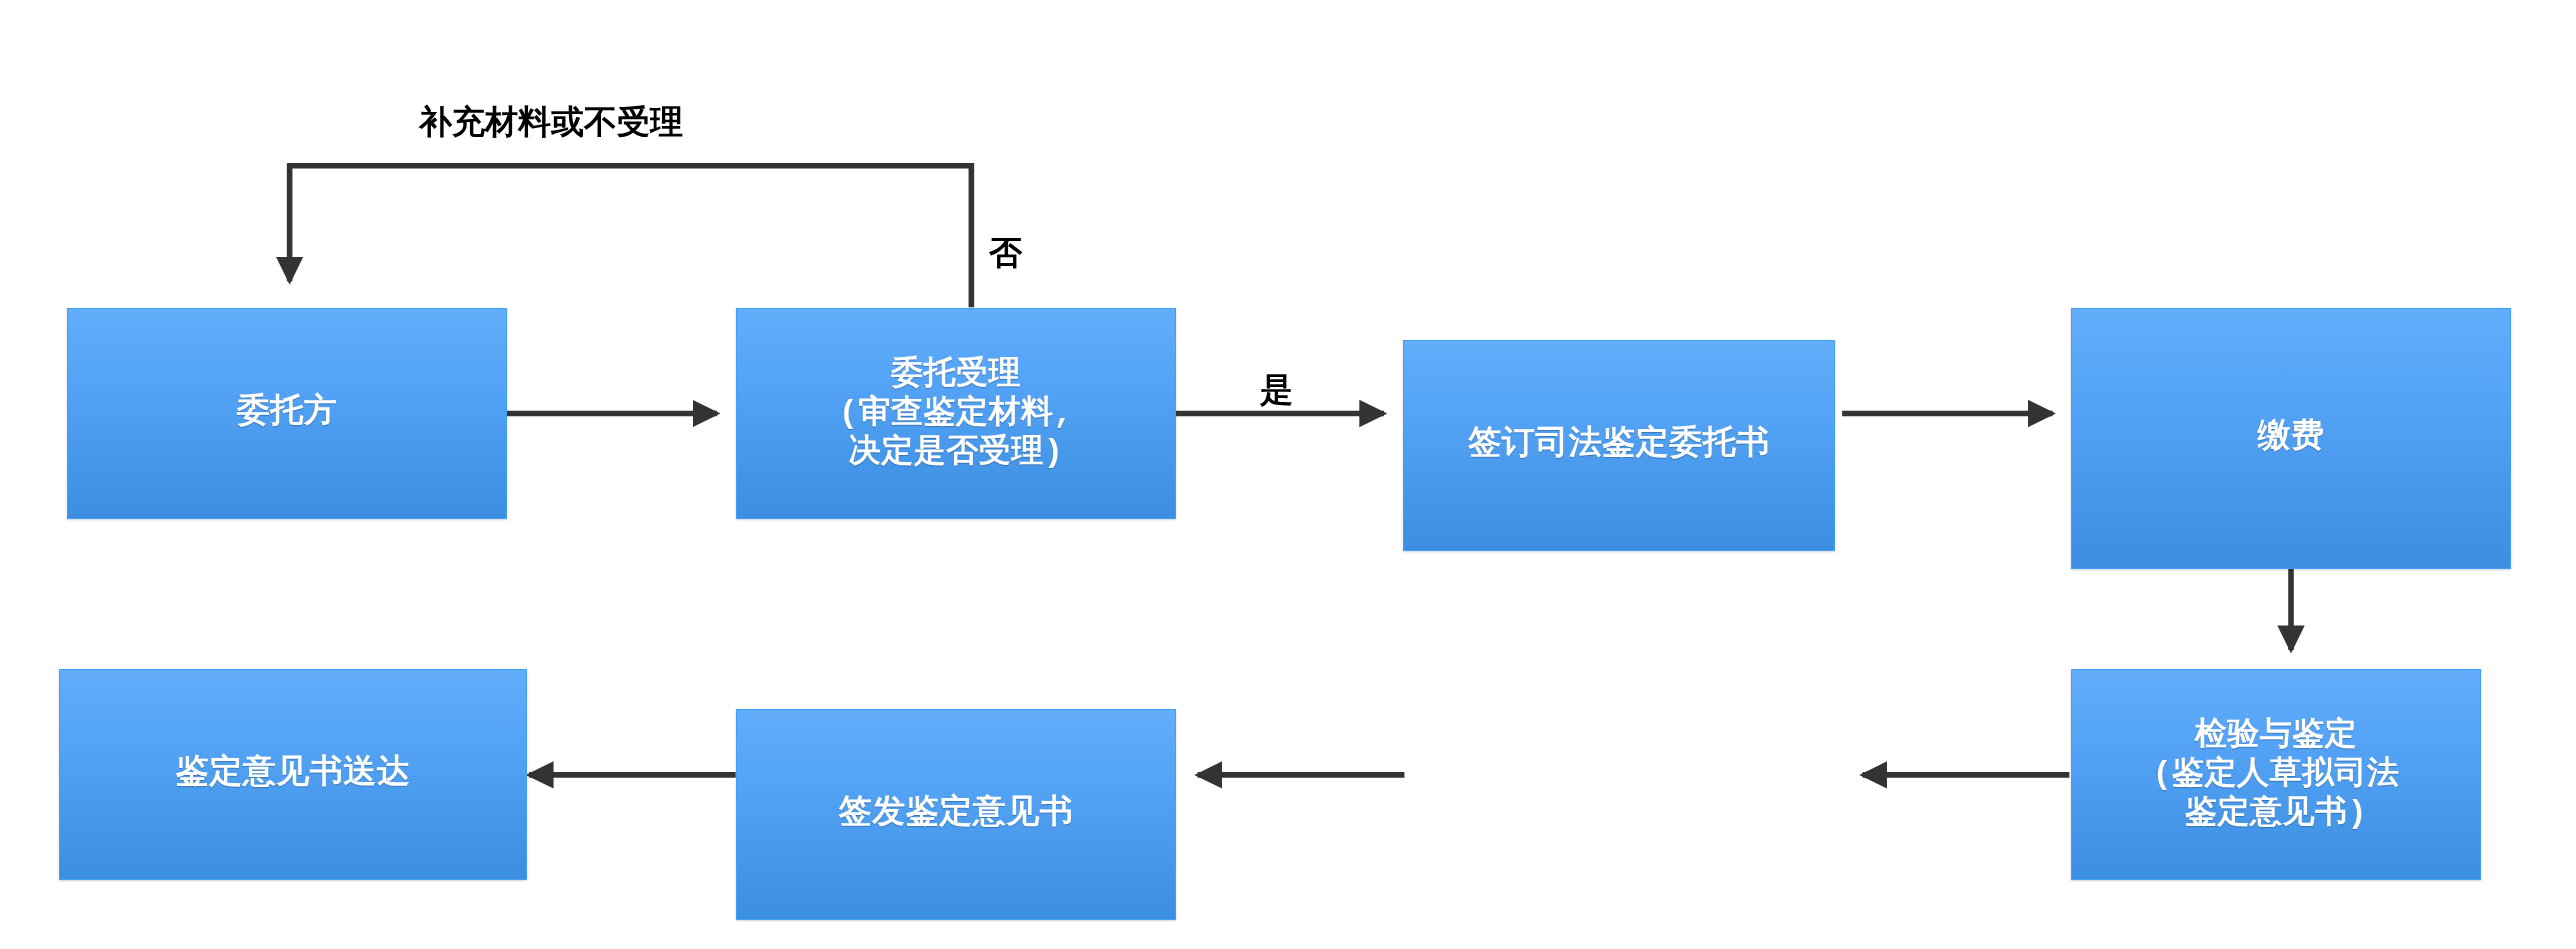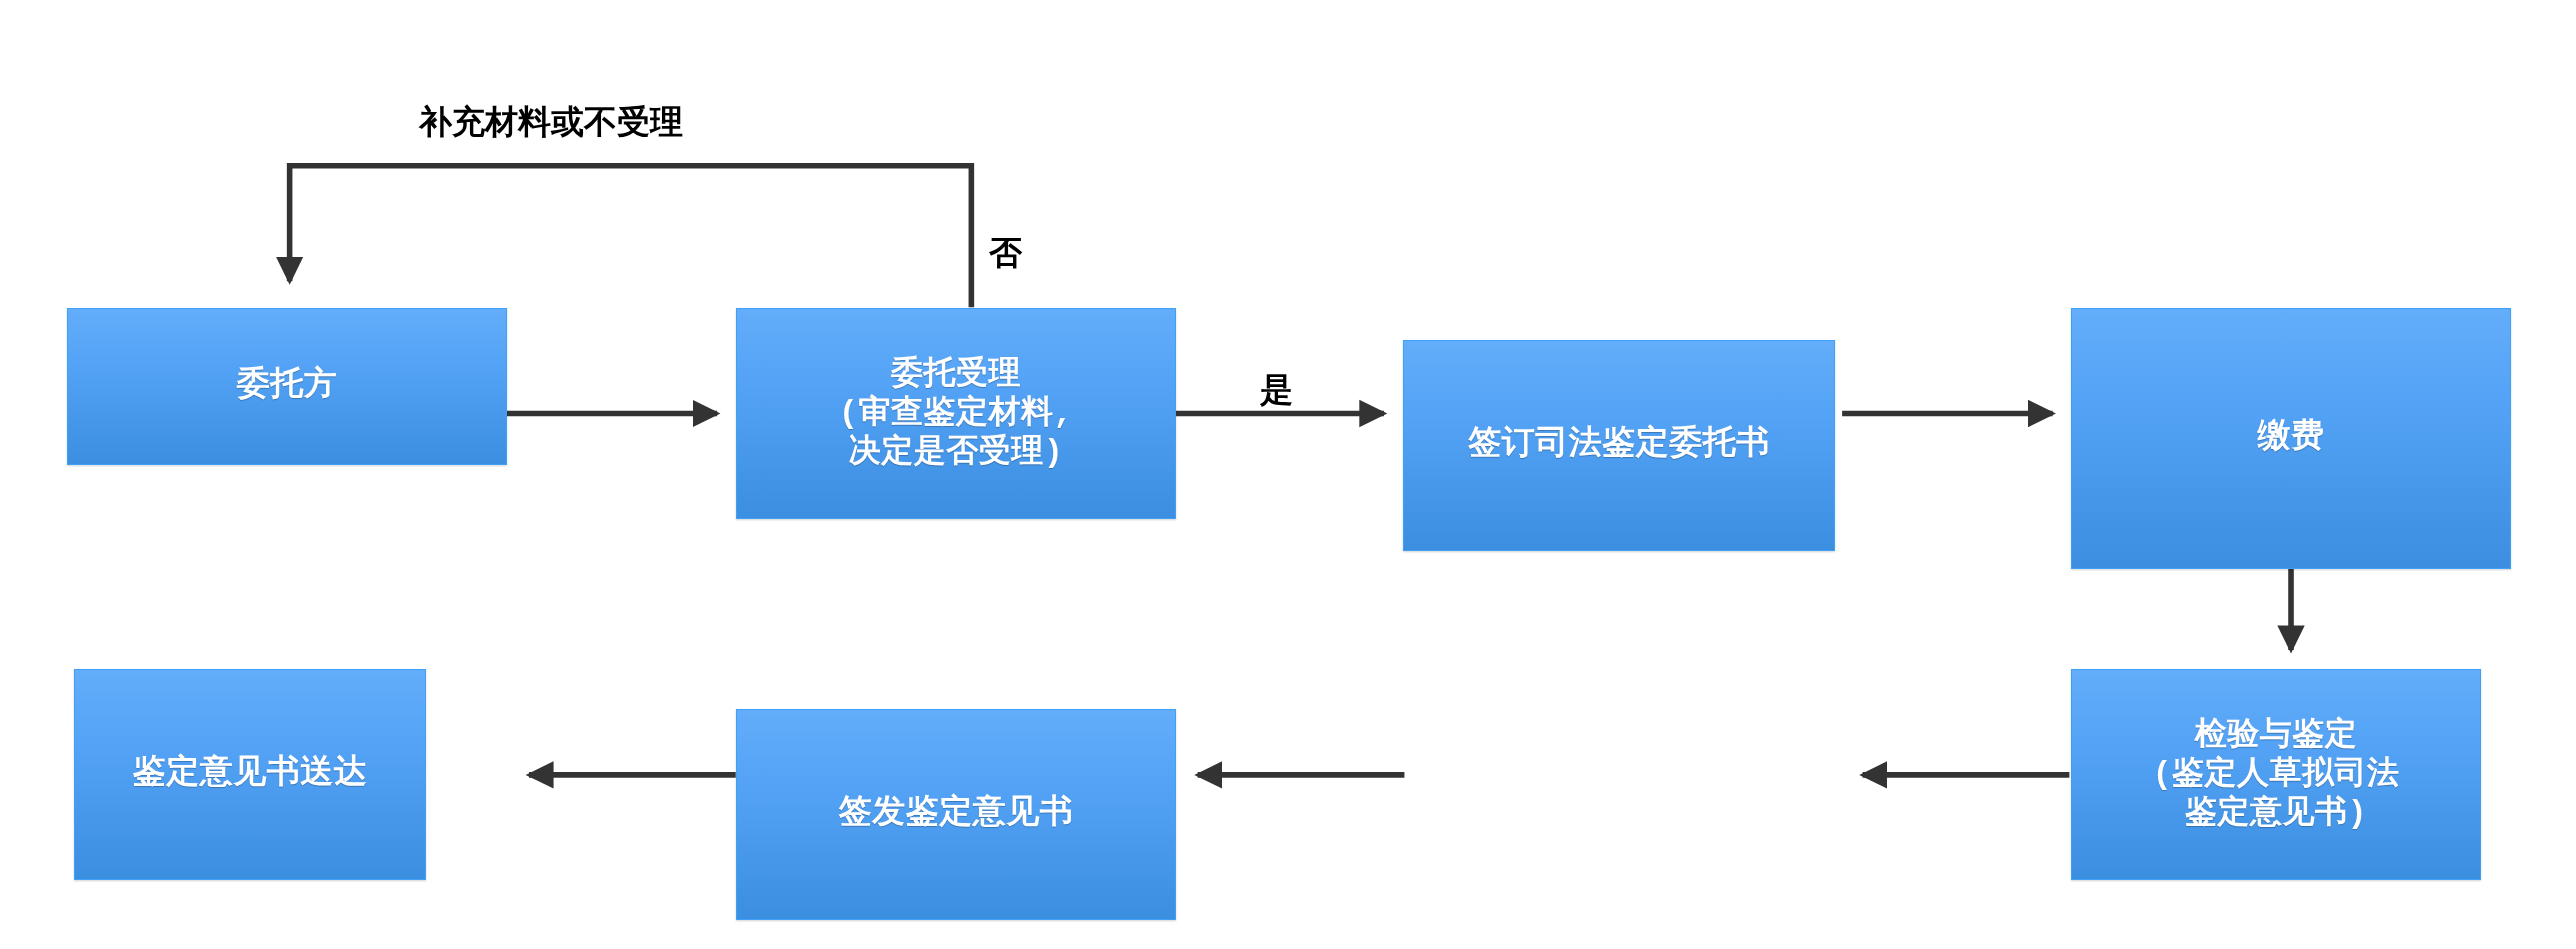--- a/index.html
+++ b/index.html
@@ -81,21 +81,21 @@
 
     <path class="conn" d="M 2222 832 L 2000 832" marker-end="url(#arrowhead)"></path>
 
     <path class="conn" d="M 1508 832 L 1286 832" marker-end="url(#arrowhead)"></path>
 
     <path class="conn" d="M 790 832 L 568 832" marker-end="url(#arrowhead)"></path>
 
     <path class="conn" d="M 1043 330 L 1043 178 L 311 178 L 311 302" marker-end="url(#arrowhead)"></path>
   </svg>
 
-  <div class="node" style="left:67px; top:308px; width:440px; height:157px;">
+  <div class="node" style="left:67px; top:308px; width:440px; height:211px;">
     <span>委托方</span>
   </div>
 
   <div class="node" style="left:736px; top:308px; width:440px; height:211px; font-size:32px;">
     <span>委托受理
 (审查鉴定材料,
 决定是否受理)</span>
   </div>
 
   <div class="node" style="left:1403px; top:308px; width:432px; height:211px;margin-top:32px;">
@@ -110,21 +110,21 @@
     <span>检验与鉴定
 (鉴定人草拟司法
 鉴定意见书)</span>
   </div>
 
 
   <div class="node" style="left:736px; top:669px; width:440px; height:211px;margin-top:40px;">
     <span>签发鉴定意见书</span>
   </div>
 
-  <div class="node" style="left:74px; top:669px; width:352px; height:211px;">
+  <div class="node" style="left:59px; top:669px; width:468px; height:211px;">
     <span>鉴定意见书送达</span>
   </div>
 
   <div class="edge-label" style="left:419px; top:105px;">补充材料或不受理</div>
 
   <div class="edge-label" style="left:989px; top:236px;">否</div>
 
   <div class="edge-label" style="left:1260px; top:373px;">是</div>
 
 </div>

